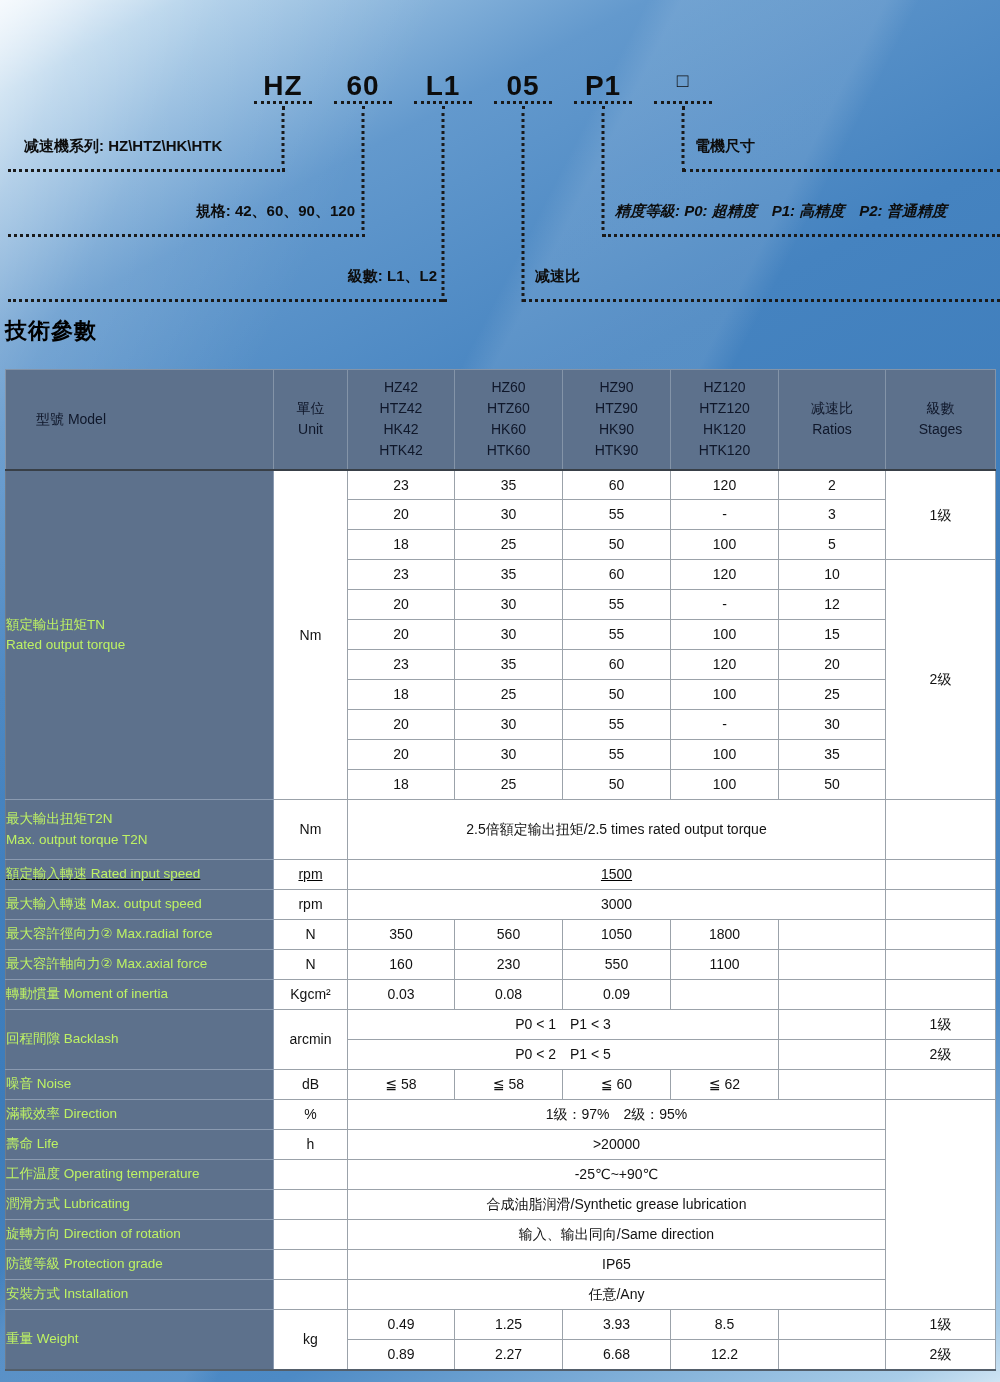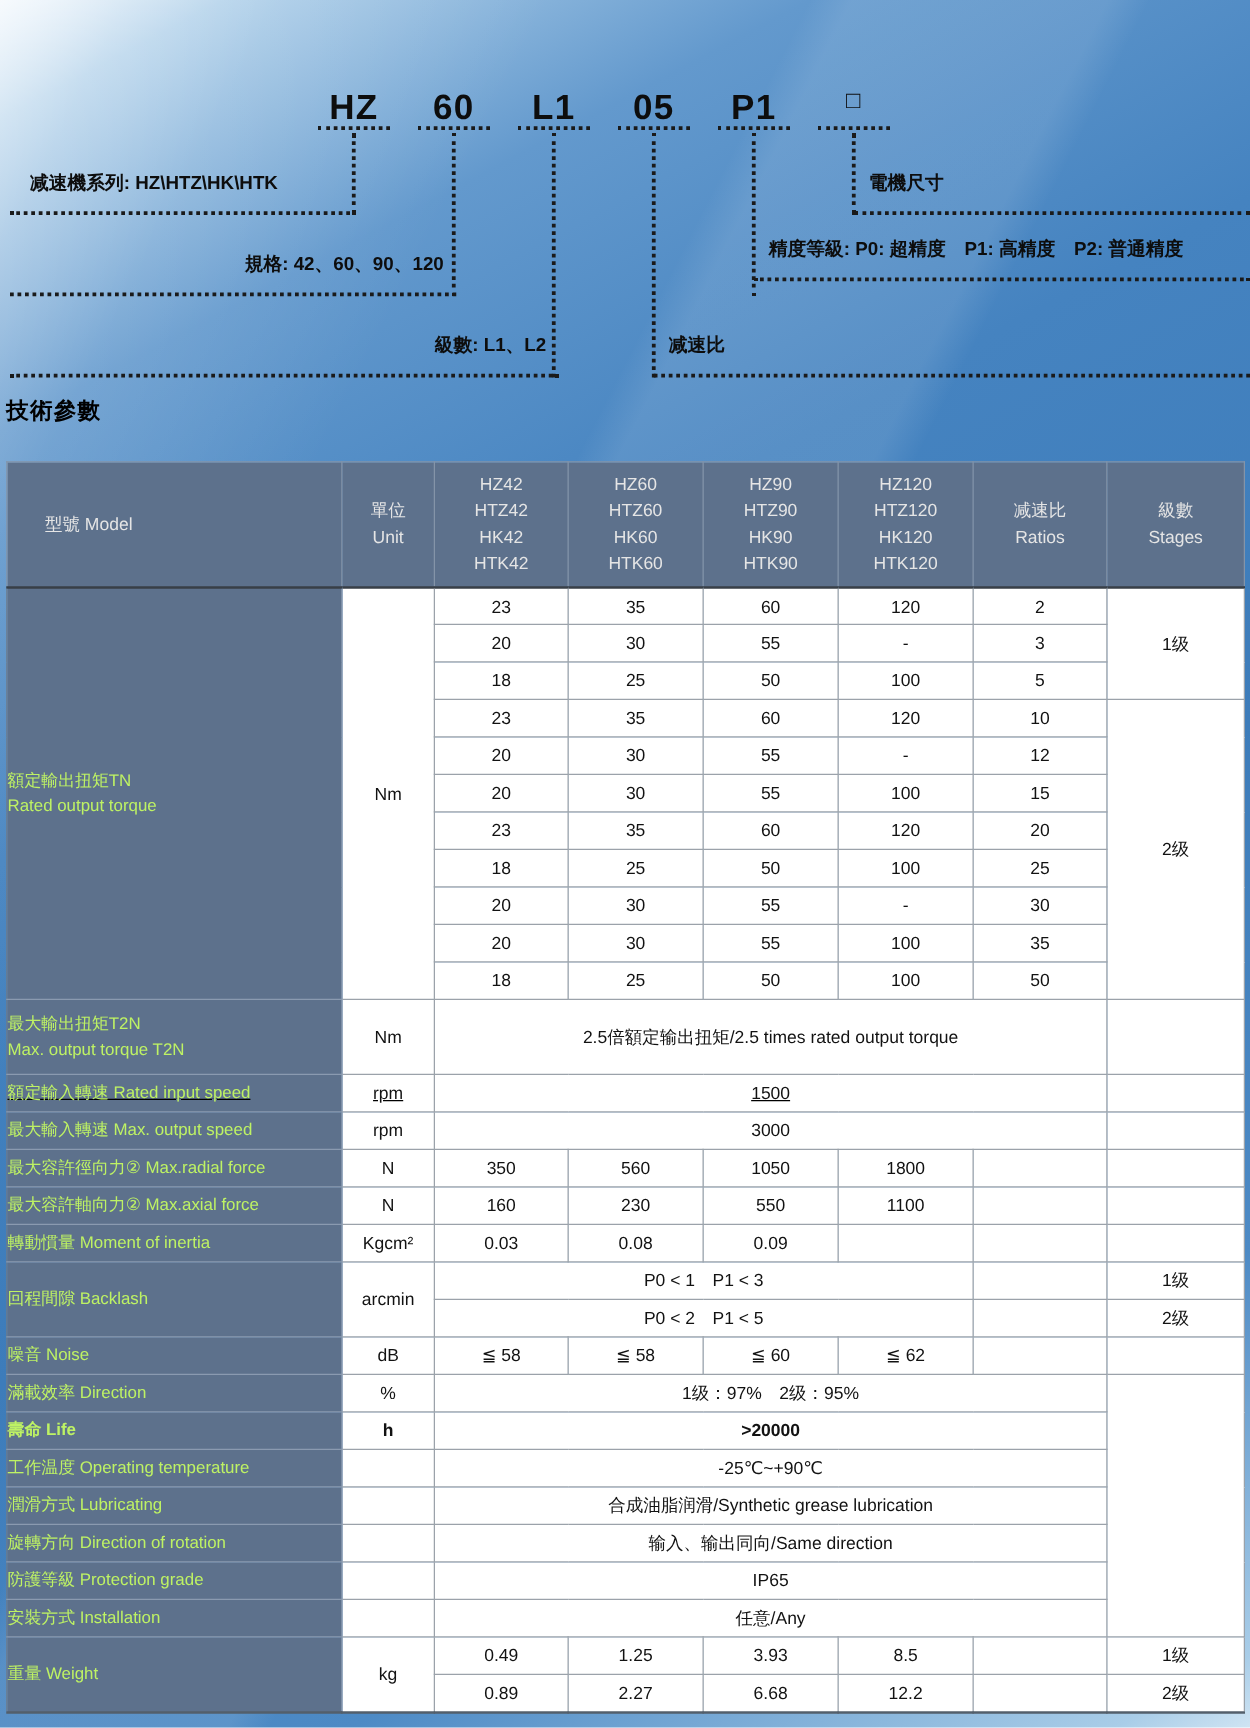--- a/index.html
+++ b/index.html
@@ -14,29 +14,29 @@
   .title-bar span{color:#ffffff;font-size:19px;font-weight:bold;letter-spacing:4px;padding-left:33px;}
   
   .code{position:absolute;top:70px;transform:translateX(-50%);font-size:28px;font-weight:bold;color:#0d0d0d;letter-spacing:1px;white-space:nowrap;}
   .dash-h{position:absolute;top:101px;width:58px;height:0;border-bottom:3px dotted #1a1a1a;transform:translateX(-50%);}
   .dash-v{position:absolute;top:106px;width:0;border-left:3px dotted #1a1a1a;transform:translateX(-50%);}
   .callout{position:absolute;border-bottom:3px dotted #1a1a1a;font-size:15px;font-weight:bold;color:#0d0d0d;
     display:flex;align-items:flex-start;white-space:nowrap;}
   .co-series{left:8px;top:137px;width:277px;height:35px;padding-left:16px;box-sizing:border-box;}
   .co-motor{left:683px;top:137px;width:317px;height:35px;padding-left:12px;box-sizing:border-box;}
   .co-spec{left:8px;top:202px;width:357px;height:35px;justify-content:flex-end;padding-right:10px;box-sizing:border-box;}
-  .co-precision{left:603px;top:190px;width:397px;height:35px;padding-left:12px;box-sizing:border-box;}
+  .co-precision{left:603px;top:202px;width:397px;height:35px;padding-left:12px;box-sizing:border-box;font-style:italic;}
   .co-stages{left:8px;top:267px;width:439px;height:35px;justify-content:flex-end;padding-right:10px;box-sizing:border-box;}
   .co-ratio{left:523px;top:267px;width:477px;height:35px;padding-left:12px;box-sizing:border-box;}
-  .section-title{position:absolute;left:5px;top:316px;font-size:18px;font-weight:bold;color:#000;letter-spacing:1px;}
+  .section-title{position:absolute;left:5px;top:316px;font-size:22px;font-weight:bold;color:#000;letter-spacing:1px;}
   
   table.spec{position:absolute;left:5px;top:369px;width:990px;table-layout:fixed;border-collapse:collapse;
     border:1px solid #707c89;border-bottom:2px solid #535f6b;}
   table.spec thead tr{height:100px;}
-  table.spec th{background:#5d718c;color:#e5e5e5;font-size:14px;font-weight:normal;text-align:center;
+  table.spec th{background:#5d718c;color:#0f172a;font-size:14px;font-weight:normal;text-align:center;
     border:1px solid #8494a8;border-bottom:2px solid #383f47;white-space:pre-line;line-height:1.5;padding:0;}
   table.spec th.th-model{text-align:left;padding-left:30px;}
   table.spec td{padding:0;white-space:pre-line;}
   td.val{background:#ffffff;border:1px solid #9ba2aa;font-size:14px;color:#121212;text-align:center;line-height:1.3;}
   td.lbl{background:#5d718c;color:#bef264;text-align:left;padding-left:21px;font-size:13.5px;line-height:1.5;
     border:1px solid #8a9ab0;border-left:1px solid #6e7b8b;margin-left:24px;}
 </style>
 </head>
 <body>
 
@@ -279,21 +279,21 @@
           <td class="val">≦ 62</td>
           <td class="val"></td>
           <td rowspan="1" class="val"></td>
         </tr>
         <tr style="height: 30px;">
           <td rowspan="1" class="lbl">滿載效率  Direction</td>
           <td rowspan="1" class="val">%</td>
           <td colspan="5" class="val">1级：97%　2级：95%</td>
           <td rowspan="7" class="val"></td>
         </tr>
-        <tr style="height: 30px; font-weight: bold;">
+        <tr style="height: 30px;">
           <td rowspan="1" class="lbl">壽命 Life</td>
           <td rowspan="1" class="val">h</td>
           <td colspan="5" class="val">&gt;20000</td>
         </tr>
         <tr style="height: 30px;">
           <td rowspan="1" class="lbl">工作温度 Operating temperature</td>
           <td rowspan="1" class="val"></td>
           <td colspan="5" class="val">-25℃~+90℃</td>
         </tr>
         <tr style="height: 30px;">

